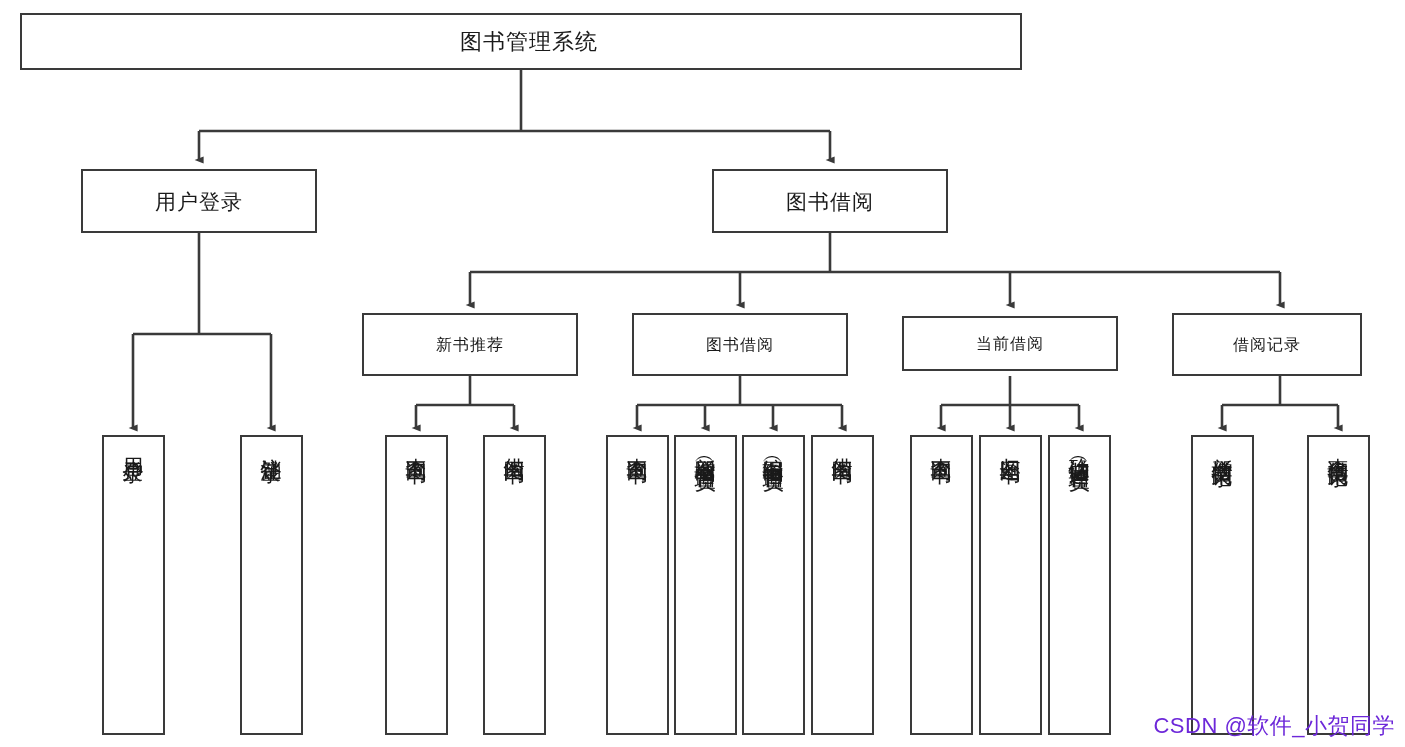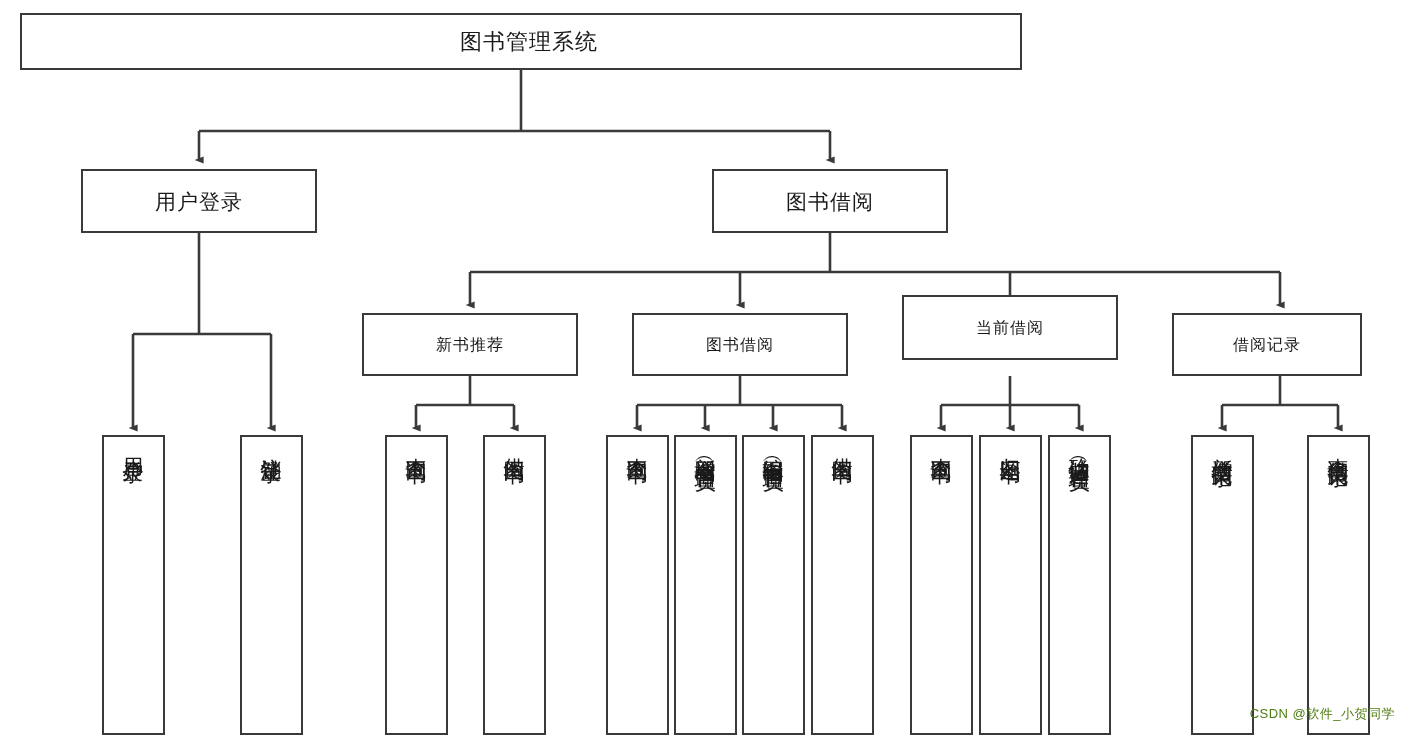--- a/index.html
+++ b/index.html
@@ -52,23 +52,23 @@
     line-height: 1;
     display: block;
   }
   .htext {
     line-height: 1;
     letter-spacing: 1px;
   }
   #watermark {
     position: absolute;
     right: 10px;
-    bottom: 24px;
-    font-size: 13px;
-    color: #4d7c0f;
+    bottom: 6px;
+    font-size: 22px;
+    color: #6d28d9;
     letter-spacing: 0.5px;
     white-space: nowrap;
   }
 </style>
 </head>
 <body>
 
 <div id="canvas">
 
   <svg id="wires" viewBox="0 0 1405 747" xmlns="http://www.w3.org/2000/svg">
@@ -131,21 +131,21 @@
   <div class="node lvl2" style="left:712px; top:169px; width:236px; height:64px;">
     <span class="htext">图书借阅</span>
   </div>
 
   <div class="node lvl3" style="left:362px; top:313px; width:216px; height:63px;">
     <span class="htext">新书推荐</span>
   </div>
   <div class="node lvl3" style="left:632px; top:313px; width:216px; height:63px;">
     <span class="htext">图书借阅</span>
   </div>
-  <div class="node lvl3" style="left:902px; top:295px; width:216px; height:65px;">
+  <div class="node lvl3" style="left:902px; top:316px; width:216px; height:55px;">
     <span class="htext">当前借阅</span>
   </div>
   <div class="node lvl3" style="left:1172px; top:313px; width:190px; height:63px;">
     <span class="htext">借阅记录</span>
   </div>
 
   <div class="node leaf" style="left:102px; top:435px; width:63px; height:300px;">
     <span class="vtext">用户登录</span>
   </div>
   <div class="node leaf" style="left:240px; top:435px; width:63px; height:300px;">

